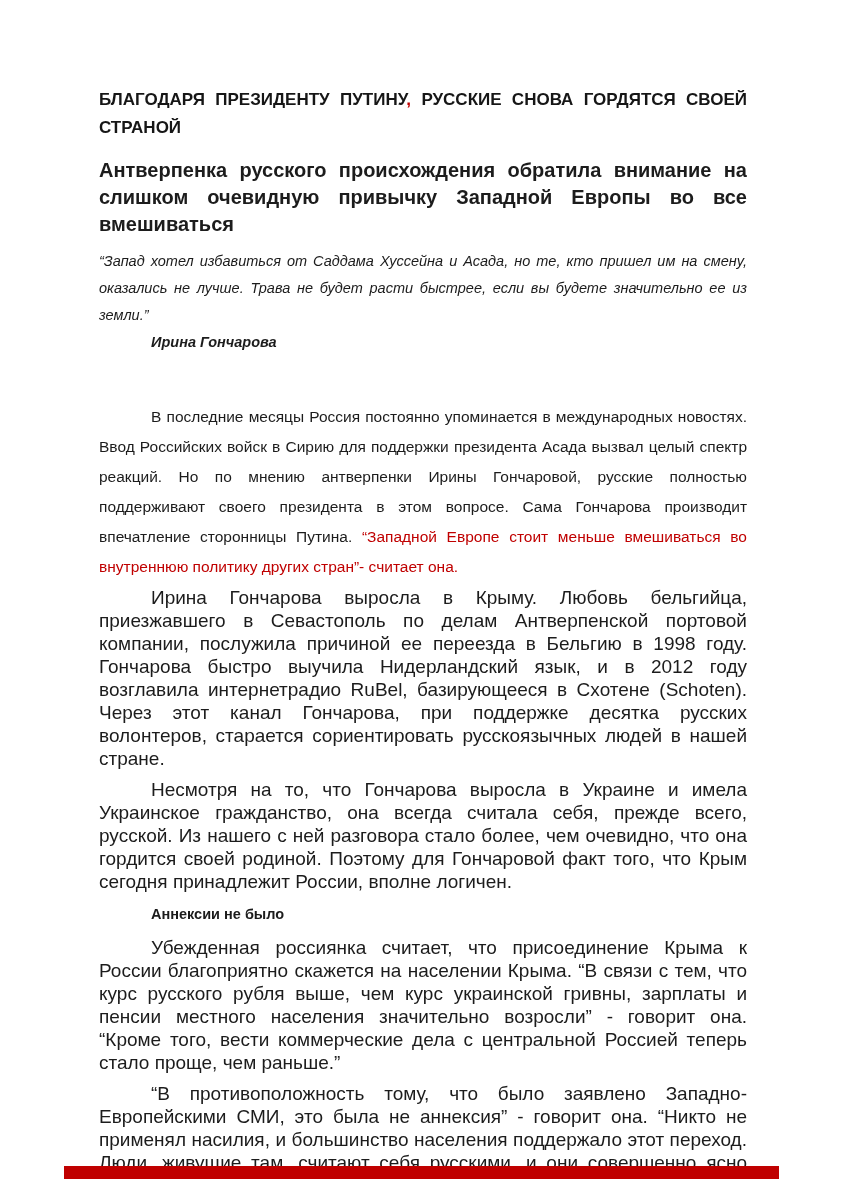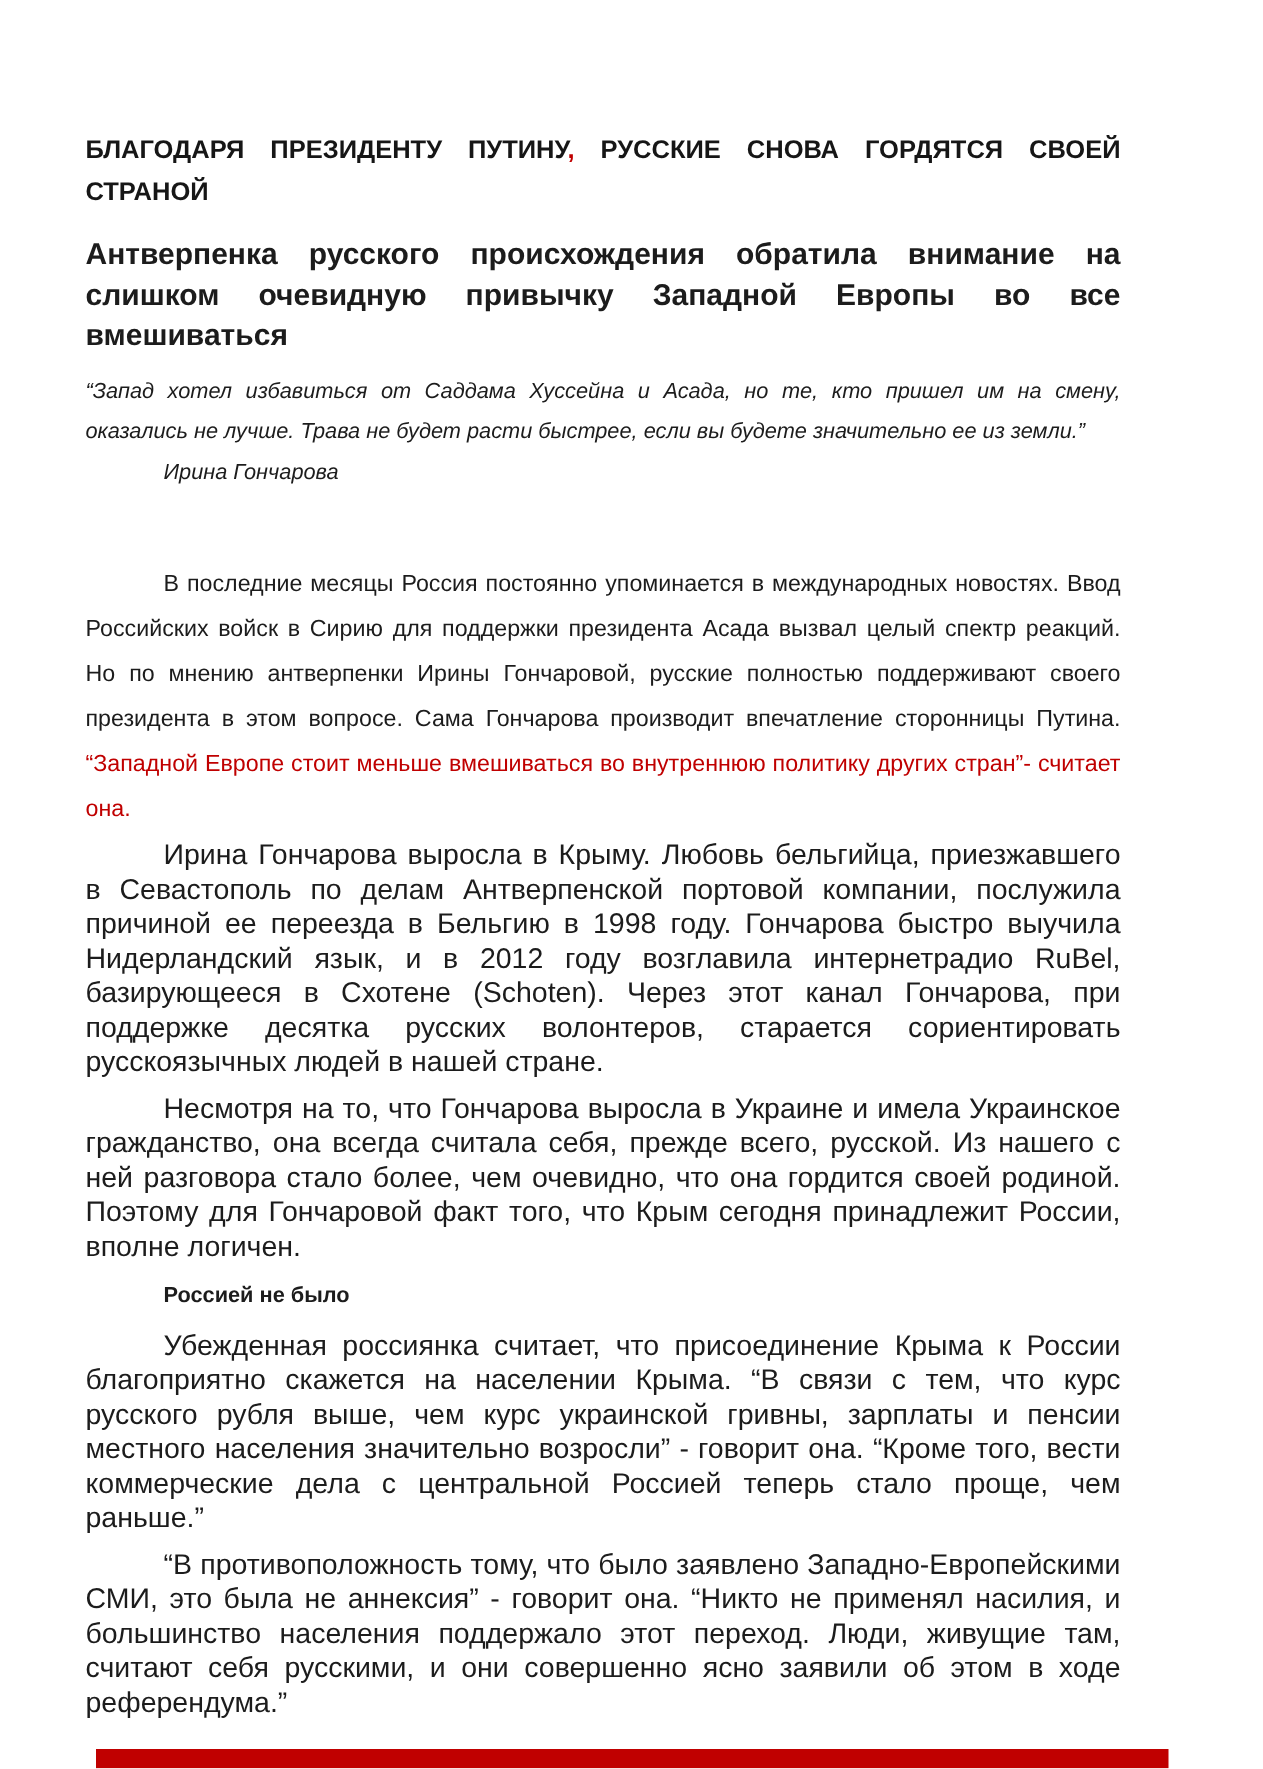--- a/index.html
+++ b/index.html
@@ -10,21 +10,21 @@
   }
   .page {
     position: relative;
     width: 842px;
     height: 1179px;
     margin: 0 auto;
     background: #ffffff;
     font-family: "Liberation Sans", sans-serif;
     color: #1c1c1c;
     overflow: hidden;
-    padding: 86px 95px 0 57px;
+    padding: 86px 95px 0 99px;
   }
   h1.title {
     font-size: 17px;
     line-height: 28px;
     font-weight: 700;
     text-align: justify;
     margin: 0 0 15px 0;
     color: #161616;
   }
   .red { color: #C00000; }
@@ -46,20 +46,21 @@
     font-style: italic;
     font-size: 14.5px;
     line-height: 27px;
     margin-bottom: 0;
   }
   .attribution {
     font-style: italic;
     font-size: 14.5px;
     line-height: 27px;
     margin-left: 52px;
+    font-weight: bold;
   }
   .body-p {
     font-size: 19px;
     line-height: 23px;
     text-indent: 52px;
     margin-bottom: 8px;
   }
   .body-p.first {
     font-size: 15.5px;
     line-height: 30px;
@@ -96,21 +97,21 @@
   <p class="quote">“Запад хотел избавиться от Саддама Хуссейна и Асада, но те, кто пришел им на смену, оказались не лучше. Трава не будет расти быстрее, если вы будете значительно ее из земли.”</p>
 
   <p class="attribution">Ирина Гончарова</p>
 
   <p class="body-p first"><span>В последние месяцы Россия постоянно упоминается в международных новостях. Ввод Российских войск в Сирию для поддержки президента Асада вызвал целый спектр реакций. Но по мнению антверпенки Ирины Гончаровой, русские полностью поддерживают своего президента в этом вопросе. Сама Гончарова производит впечатление сторонницы Путина. </span><span class="red">“Западной Европе стоит меньше вмешиваться во внутреннюю политику других стран”- считает она.</span></p>
 
   <p class="body-p">Ирина Гончарова выросла в Крыму. Любовь бельгийца, приезжавшего в Севастополь по делам Антверпенской портовой компании, послужила причиной ее переезда в Бельгию в 1998 году. Гончарова быстро выучила Нидерландский язык, и в 2012 году возглавила интернетрадио RuBel, базирующееся в Схотене (Schoten). Через этот канал Гончарова, при поддержке десятка русских волонтеров, старается сориентировать русскоязычных людей в нашей стране.</p>
 
   <p class="body-p">Несмотря на то, что Гончарова выросла в Украине и имела Украинское гражданство, она всегда считала себя, прежде всего, русской. Из нашего с ней разговора стало более, чем очевидно, что она гордится своей родиной. Поэтому для Гончаровой факт того, что Крым сегодня принадлежит России, вполне логичен.</p>
 
-  <h2 class="section-heading">Россией не было</h2>
+  <h2 class="section-heading">Аннексии не было</h2>
 
   <p class="body-p">Убежденная россиянка считает, что присоединение Крыма к России благоприятно скажется на населении Крыма. “В связи с тем, что курс русского рубля выше, чем курс украинской гривны, зарплаты и пенсии местного населения значительно возросли” - говорит она. “Кроме того, вести коммерческие дела с центральной Россией теперь стало проще, чем раньше.”</p>
 
   <p class="body-p">“В противоположность тому, что было заявлено Западно-Европейскими СМИ, это была не аннексия” - говорит она. “Никто не применял насилия, и большинство населения поддержало этот переход. Люди, живущие там, считают себя русскими, и они совершенно ясно заявили об этом в ходе референдума.”</p>
 
   <div class="footer-bar"></div>
 
 </div>
 
 </body></html>

